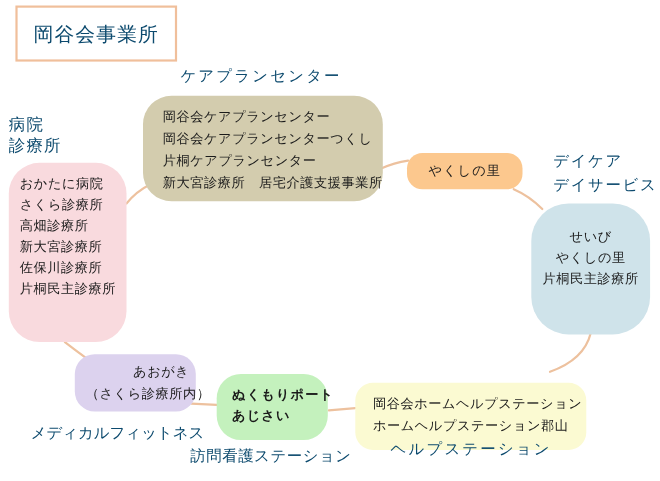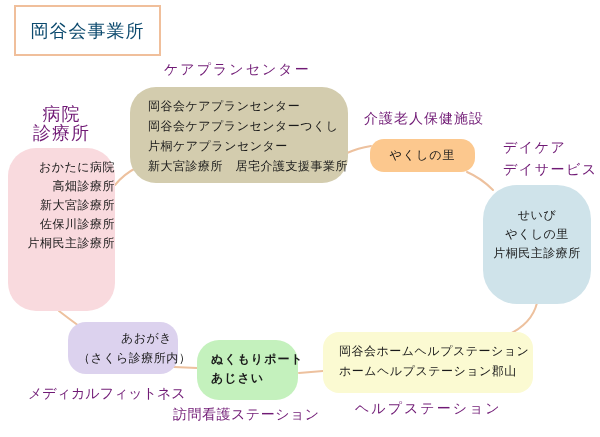--- a/index.html
+++ b/index.html
@@ -12,21 +12,21 @@
     overflow:hidden;
   }
   #connectors{position:absolute;left:0;top:0;width:600px;height:437px;}
   .node{
     position:absolute;box-sizing:border-box;
     font-size:12px;letter-spacing:0.5px;color:#1a1a1a;
   }
   .node .line{white-space:nowrap;}
   .label{
     position:absolute;white-space:nowrap;
-    font-size:14px;letter-spacing:2px;color:#701a75;
+    font-size:14px;letter-spacing:2px;color:#0c4a6e;
   }
   
   #title-box{
     position:absolute;left:14px;top:5px;width:143px;height:47px;
     border:2px solid #f0bf9b;background:#fff;
     display:flex;align-items:center;justify-content:center;
     font-family:"DejaVu Serif",serif;
     font-size:18px;letter-spacing:1px;color:#0c4a6e;
   }
   
@@ -48,41 +48,41 @@
   #day-care-box{
     left:483px;top:185px;width:108px;height:119px;
     background:#cfe3ea;border-radius:34px;
     padding-top:21px;text-align:center;line-height:19px;
   }
   #day-care-label{left:503px;top:136px;line-height:22px;letter-spacing:1.5px;}
   
   #hospital-box{
     left:8px;top:148px;width:107px;height:163px;
     background:#f9dade;border-radius:28px;
-    padding:10px 0 0 10px;line-height:19px;text-align:right;
+    padding:10px 0 0 10px;line-height:19px;
   }
-  #hospital-label{left:8px;top:104px;width:107px;text-align:center;font-size:18px;line-height:19px;letter-spacing:1px;}
+  #hospital-label{left:8px;top:104px;width:107px;font-size:15px;line-height:19px;letter-spacing:1px;}
   
   #fitness-box{
     left:68px;top:322px;width:110px;height:52px;
     background:#dcd2ee;border-radius:18px;
     padding:6px 0 0 10px;line-height:20px;
   }
   #fitness-box .line:first-child{padding-left:7px;margin-left:36px;}
   #fitness-label{left:28px;top:385px;letter-spacing:0;}
   
   #nurse-box{
     left:197px;top:340px;width:101px;height:60px;
     background:#c4f1bd;border-radius:22px;
     padding:10px 0 0 14px;line-height:19px;letter-spacing:1px;font-weight:bold;
   }
   #nurse-label{left:173px;top:406px;font-size:14px;letter-spacing:0.5px;}
   
   #help-box{
-    left:323px;top:332px;width:210px;height:61px;
+    left:323px;top:348px;width:210px;height:61px;
     background:#fbfad2;border-radius:16px;
     padding:9px 0 0 16px;line-height:20px;
   }
   #help-label{left:355px;top:400px;letter-spacing:2px;}
 </style>
 </head>
 <body>
 
 <div id="canvas">
 
@@ -103,41 +103,41 @@
   </div>
 
   <div class="label" id="care-plan-label">ケアプランセンター</div>
   <div class="node" id="care-plan-box">
     <div class="line">岡谷会ケアプランセンター</div>
     <div class="line">岡谷会ケアプランセンターつくし</div>
     <div class="line">片桐ケアプランセンター</div>
     <div class="line">新大宮診療所　居宅介護支援事業所</div>
   </div>
 
-  <div class="label" id="elderly-label">介護老人保健施設</div>
   <div class="node" id="elderly-box">
     <span class="line">やくしの里</span>
   </div>
 
   <div class="label" id="day-care-label">
     <div>デイケア</div>
     <div>デイサービス</div>
   </div>
   <div class="node" id="day-care-box">
     <div class="line">せいび</div>
     <div class="line">やくしの里</div>
     <div class="line">片桐民主診療所</div>
   </div>
 
   <div class="label" id="hospital-label">
     <div>病院</div>
     <div>診療所</div>
   </div>
   <div class="node" id="hospital-box">
     <div class="line">おかたに病院</div>
+    <div class="line">さくら診療所</div>
     <div class="line">高畑診療所</div>
     <div class="line">新大宮診療所</div>
     <div class="line">佐保川診療所</div>
     <div class="line">片桐民主診療所</div>
   </div>
 
   <div class="node" id="fitness-box">
     <div class="line">あおがき</div>
     <div class="line">（さくら診療所内）</div>
   </div>

